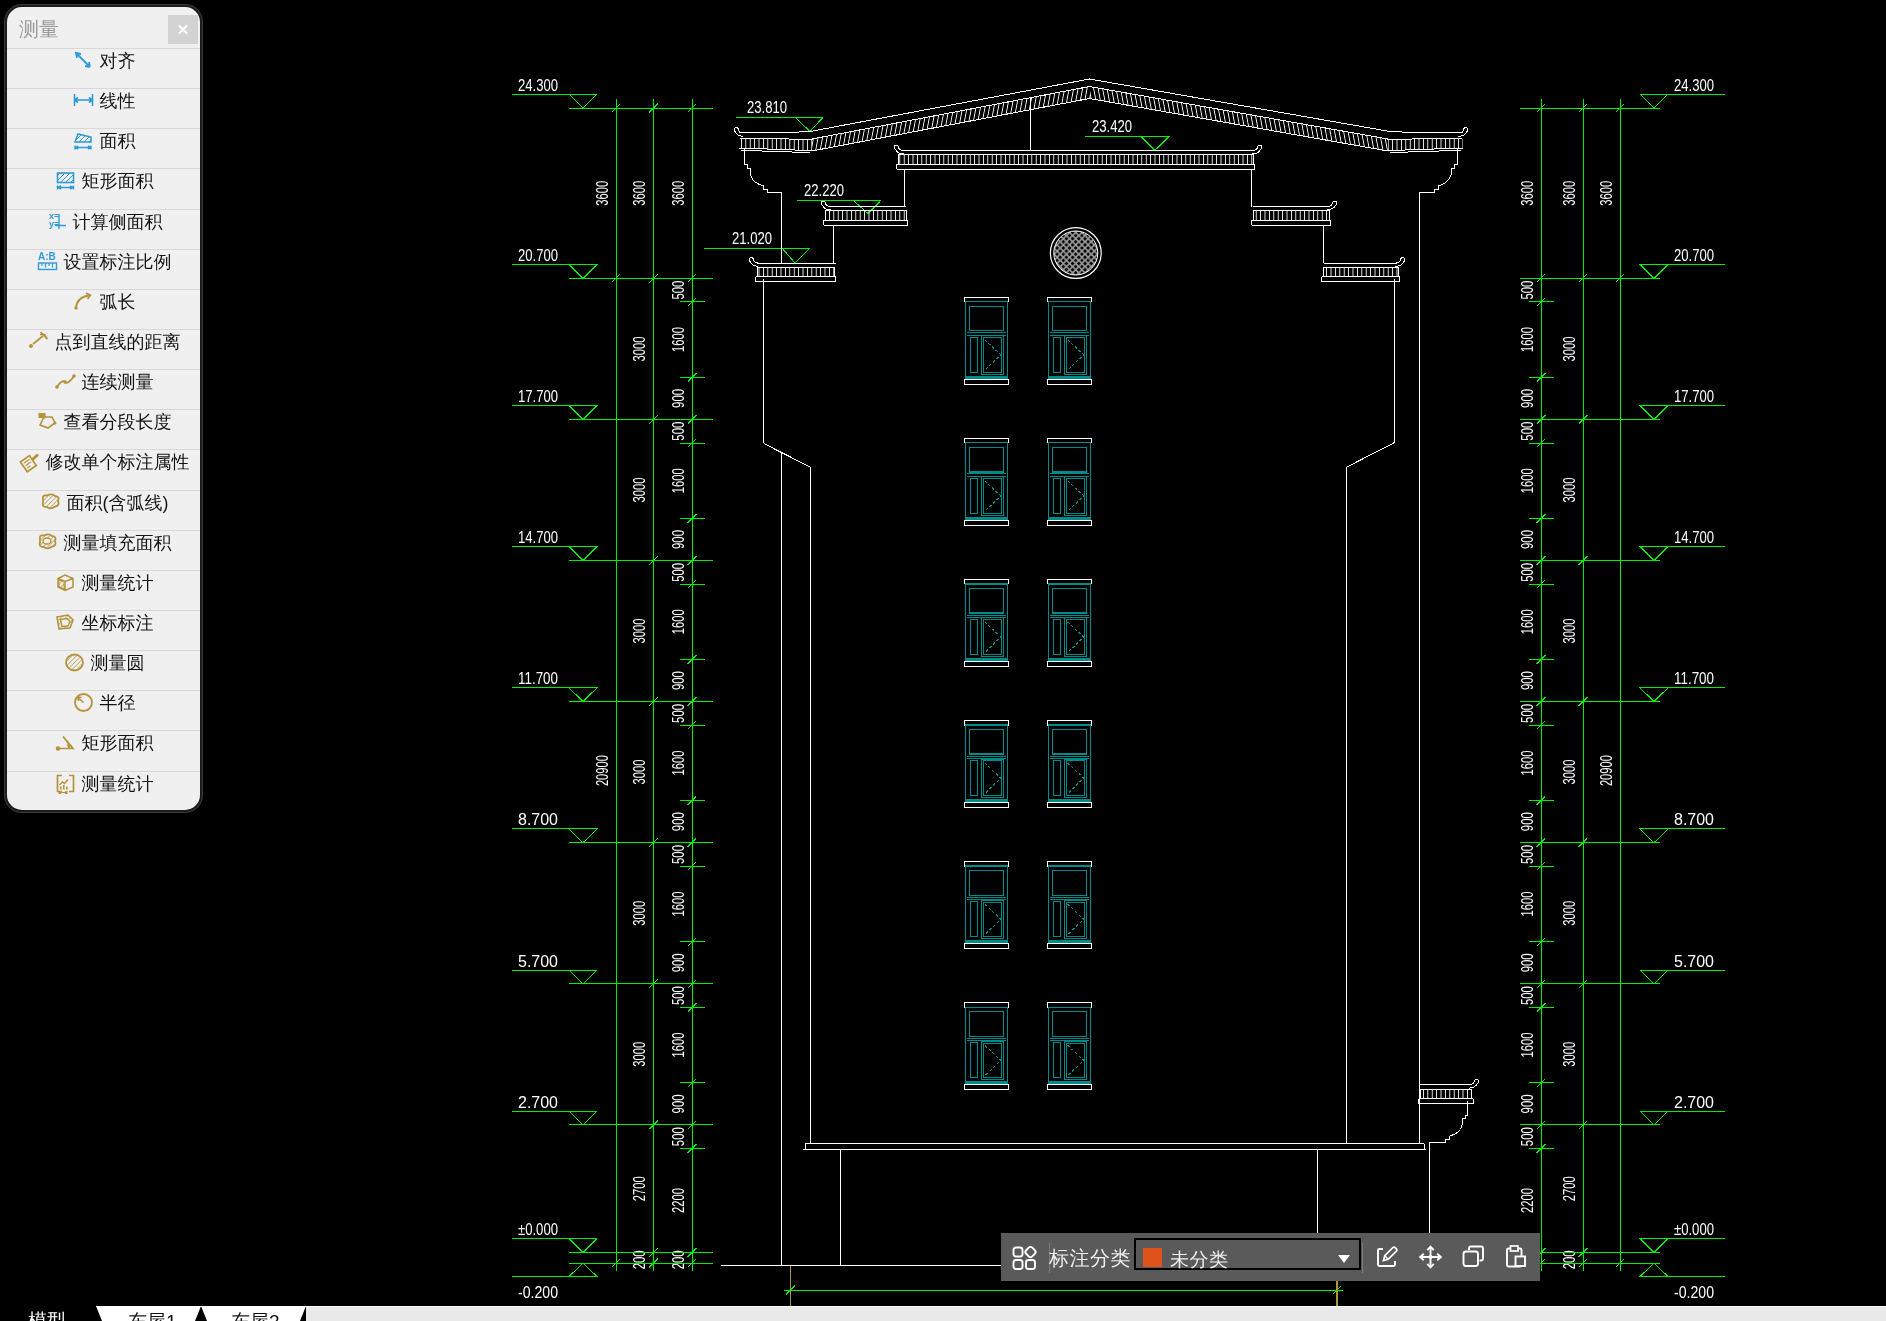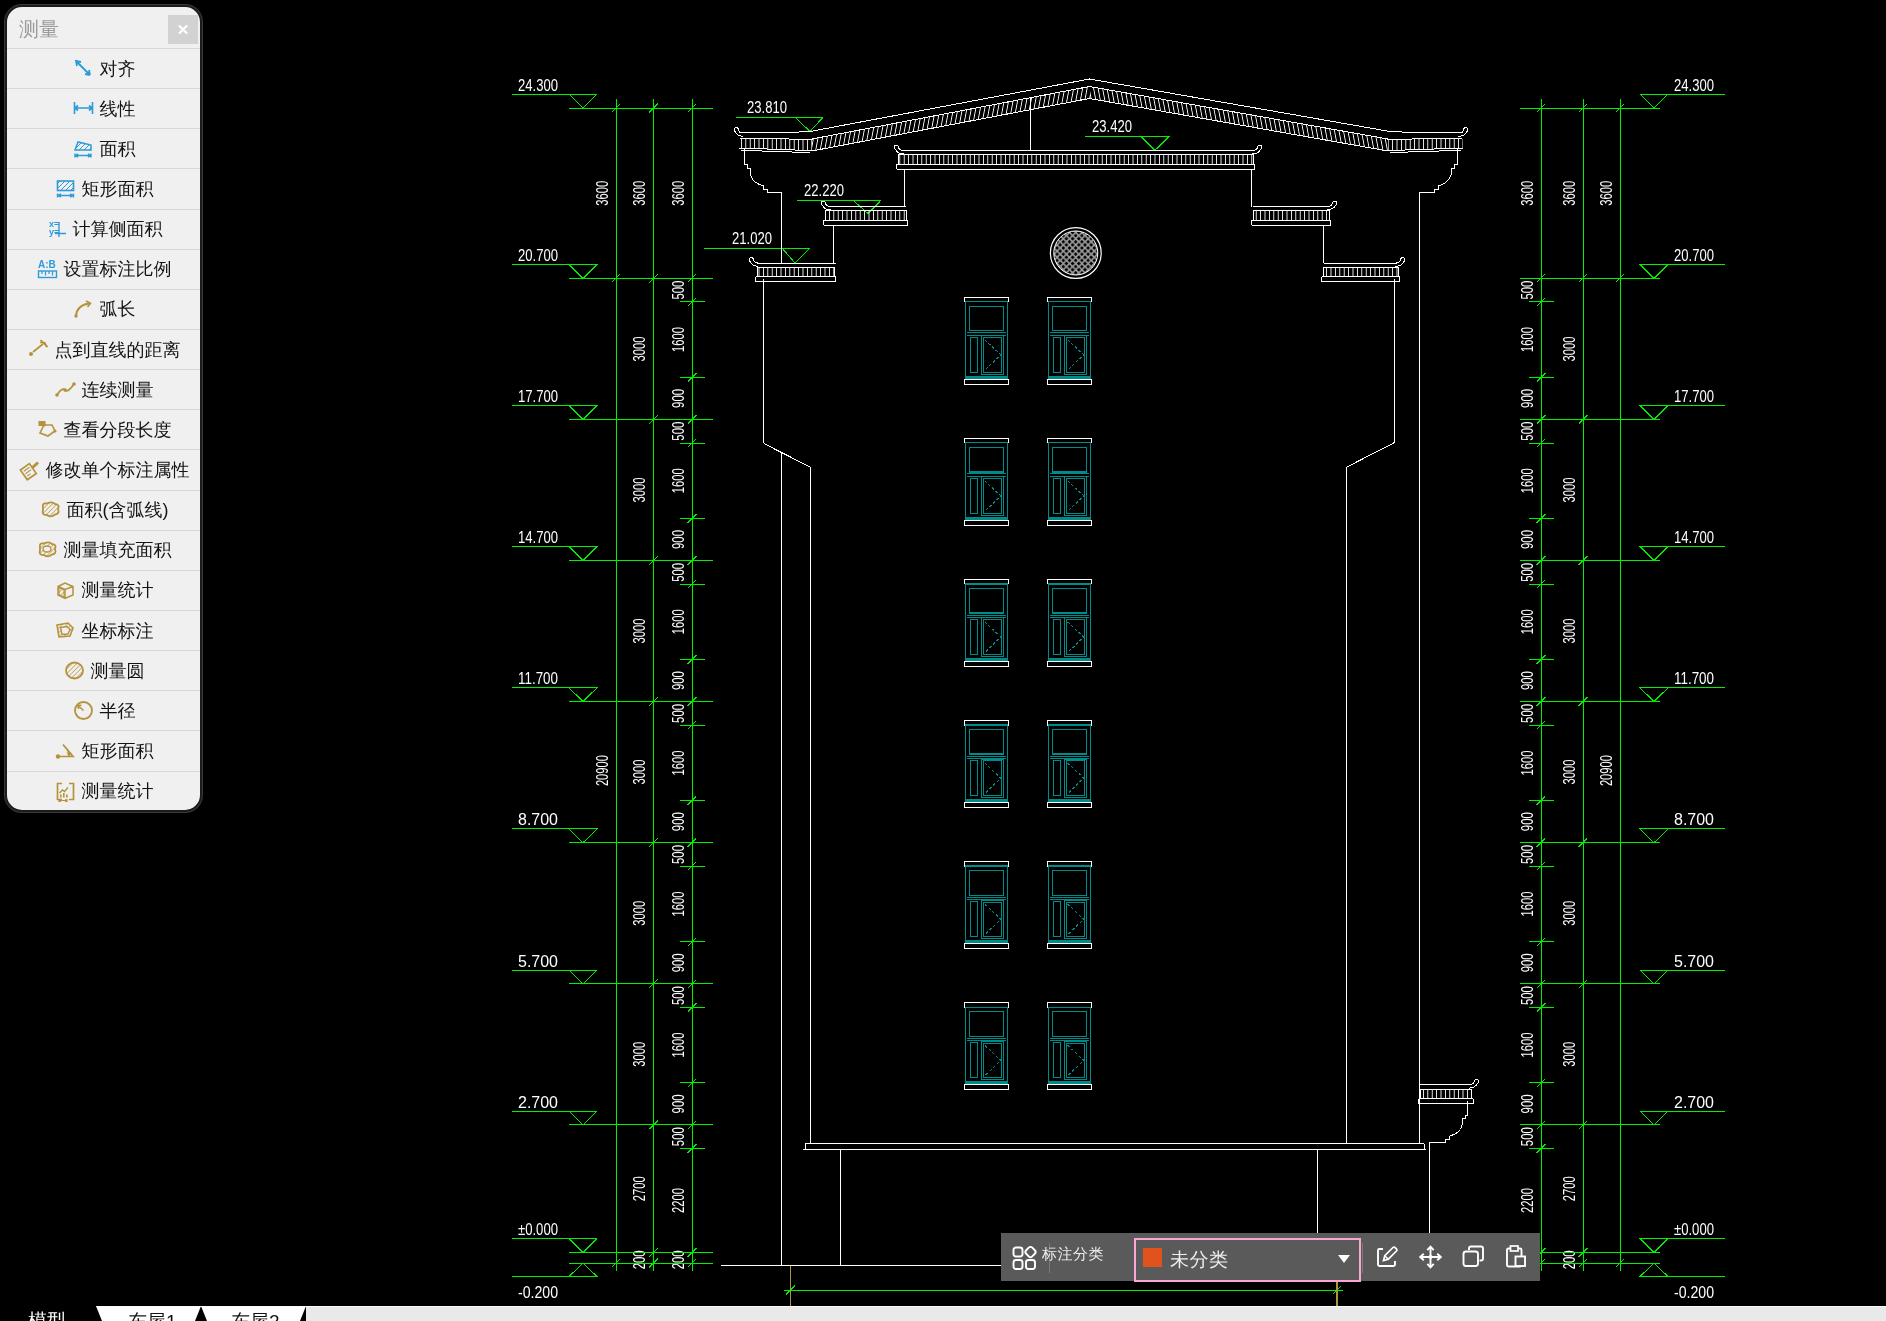--- a/index.html
+++ b/index.html
@@ -1,26 +1,26 @@
 <!DOCTYPE html>
 <html><head><meta charset="utf-8"><style>
 *{margin:0;padding:0;box-sizing:border-box}
 html,body{width:1886px;height:1321px;background:#000;overflow:hidden;font-family:"Liberation Sans",sans-serif}
 #stage{position:relative;width:1886px;height:1321px}
 #draw{position:absolute;left:0;top:0}
 #panel{position:absolute;left:5px;top:5px;width:197px;height:807px;background:#f0f0f0;border:2px solid #1c1c1c;border-radius:17px;box-shadow:0 0 0 1px #3a3a3a;overflow:hidden}
 #ptitle{position:relative;height:41px}
 #ptitle span{position:absolute;left:12px;top:9px;font-size:20px;color:#9b9b9b}
 #pclose{position:absolute;right:2px;top:8px;width:30px;height:29px;background:#d2d2d2;color:#fff;font-size:15px;text-align:center;line-height:29px;font-weight:bold}
-.prow{height:40.15px;border-top:1px solid #d8d8d8;display:flex;align-items:center;justify-content:center;font-size:18px;color:#141414;white-space:nowrap}
+.prow{height:40.15px;border-top:1px solid #d8d8d8;display:flex;align-items:flex-start;justify-content:center;font-size:18px;color:#141414;white-space:nowrap}
 .prow svg{margin-right:5px;flex:none}
 #toolbar{position:absolute;left:1001px;top:1233px;width:539px;height:48px;background:#5a5a5a}
 #toolbar .sep{position:absolute;top:10px;width:1px;height:30px;background:#7b7b7b}
-#tbtext{position:absolute;left:41px;top:12px;font-size:15px;color:#efefef;letter-spacing:0.5px}
-#dd{position:absolute;left:133px;top:5px;width:227px;height:44px;border:2px solid #f9a8d4}
+#tbtext{position:absolute;left:48px;top:12px;font-size:20px;color:#efefef;letter-spacing:0.5px}
+#dd{position:absolute;left:133px;top:5px;width:227px;height:32px;border:2px solid #000000}
 #dd .sw{position:absolute;left:7px;top:8px;width:19px;height:19px;background:#e0531c}
 #dd .lbl{position:absolute;left:34px;top:7px;font-size:19px;color:#efefef;letter-spacing:0.5px}
 #dd .arr{position:absolute;right:9px;top:15px;width:0;height:0;border-left:6.5px solid transparent;border-right:6.5px solid transparent;border-top:8px solid #fff}
 .tbico{position:absolute;top:11px}
 #tabs{position:absolute;left:0;top:1306px;width:1886px;height:15px;background:#000;overflow:hidden}
 #tabs .rest{position:absolute;left:306px;top:0;width:1580px;height:15px;background:#e9e9e9;border-top:1px solid #fafafa}
 .tab{position:absolute;top:0;height:15px;background:#fff;border-top:1px solid #fafafa}
 .tab span,.mtab span{position:absolute;top:2px;font-size:19px;color:#111;white-space:nowrap}
 .mtab span{color:#fff}
 </style></head><body>

